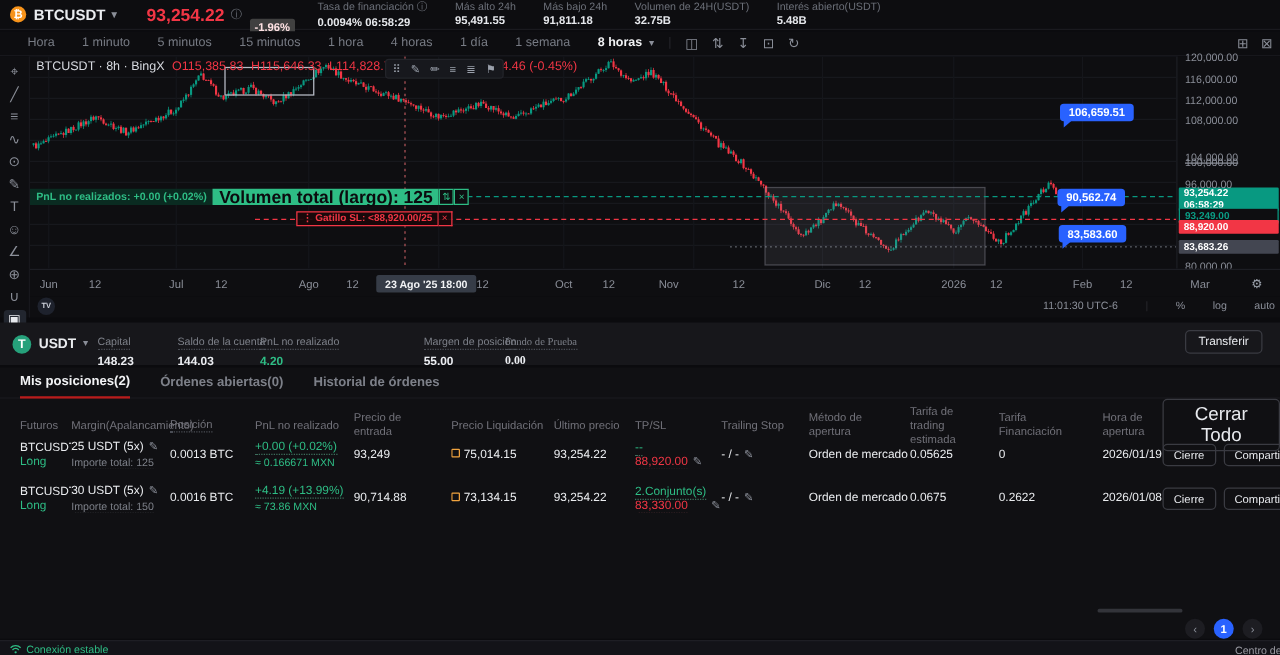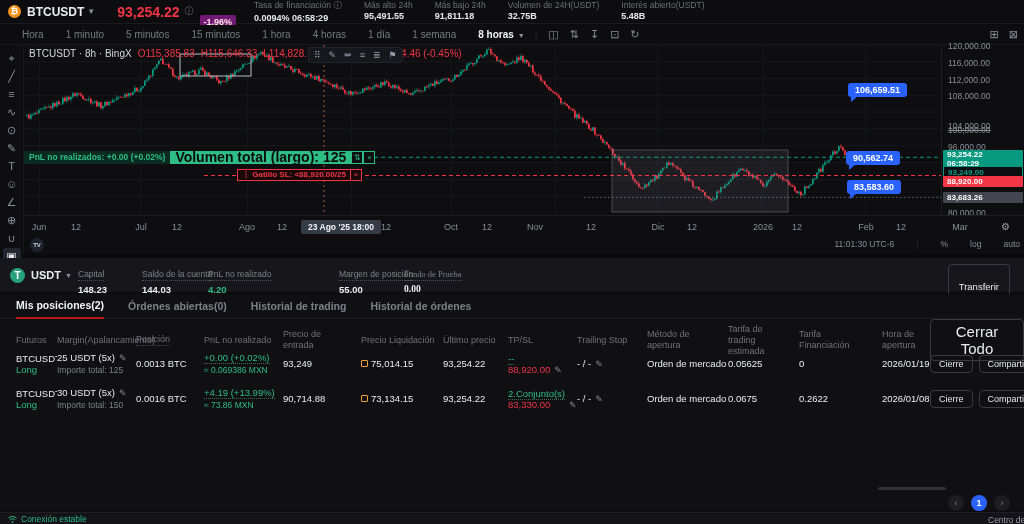--- a/index.html
+++ b/index.html
@@ -9,21 +9,21 @@
 
   
   #topbar { position:absolute; top:0; left:0; width:1024px; height:24px; background:#0d0d10;
     border-bottom:1px solid #1a1a1f; display:flex; align-items:center; }
   #coin { width:13px; height:13px; border-radius:50%; background:#f7931a; color:#fff;
     font-size:9px; font-weight:bold; text-align:center; line-height:13px; margin-left:8px; }
   #symbol { font-size:12px; font-weight:bold; margin-left:6px; }
   #symbol-caret { color:#8a8e98; font-size:8px; margin-left:3px; }
   #last-price { color:#f23645; font-size:14px; font-weight:bold; margin-left:22px; }
   #price-info-icon { color:#6b6f78; font-size:9px; margin-left:5px; }
-  #change-badge { background:#701a75; color:#ffe2e4; font-size:9px; font-weight:bold;
+  #change-badge { background:#404040; color:#ffe2e4; font-size:9px; font-weight:bold;
     border-radius:2px; padding:2px 4px; margin-left:6px;margin-top:20px; }
   #topstats { display:flex; margin-left:18px; gap:22px; }
   .tb-stat .lb { color:#6b6f78; font-size:8.5px; }
   .tb-stat .vl { color:#e6e8ec; font-size:9px; font-weight:bold; margin-top:1px; }
 
   
   #tfbar { position:absolute; top:25px; left:0; width:1024px; height:20px; background:#0d0d10;
     border-bottom:1px solid #17171c; display:flex; align-items:center; font-size:10px; color:#777b84; }
   .tf-item { margin-left:22px; cursor:pointer; }
   .tf-item.active { color:#f2f3f5; font-weight:bold; }
@@ -95,21 +95,21 @@
     display:flex; align-items:center; }
   #usdt-icon { width:15px; height:15px; border-radius:50%; background:#26a17b; color:#fff; font-size:10px;
     font-weight:bold; text-align:center; line-height:15px; margin-left:10px; }
   #usdt-label { font-size:11px; font-weight:bold; margin-left:6px; }
   #usdt-caret { color:#8a8e98; font-size:7px; margin-left:4px; }
   .acc-field { position:absolute; top:5px; }
   .acc-field .lb { color:#7d8089; font-size:8.5px; border-bottom:1px dotted #4a4d55; padding-bottom:1px; display:inline-block; }
   .acc-field .vl { color:#eceef2; font-size:9.5px; font-weight:bold; margin-top:3px; }
   .acc-field .vl.green { color:#2ebd85; }
   .btn { background:transparent; border:1px solid #3a3b42; color:#e8eaee; font-size:9.5px;
-    border-radius:4px; padding:16px 10px; cursor:pointer; font-family:inherit; }
+    border-radius:4px; padding:3px 10px; cursor:pointer; font-family:inherit; }
   #transfer-btn { position:absolute; right:14px; top:6px; }
 
   
   #tabsrow { position:absolute; top:294px; left:0; width:1024px; height:25px; background:#101013;
     display:flex; align-items:center; border-bottom:1px solid #1b1b20; }
   .tab { font-size:10.5px; color:#7d8089; font-weight:bold; margin-left:24px; padding:6px 0; cursor:pointer; }
   .tab:first-child { margin-left:16px; }
   .tab.active { color:#f2f3f5; border-bottom:2px solid #b91c1c; }
 
   
@@ -1167,21 +1167,20 @@
   <div class="acc-field" style="left: 78px;"><div class="lb">Capital</div><div class="vl">148.23</div></div>
       <div class="acc-field" style="left: 142px;"><div class="lb">Saldo de la cuenta</div><div class="vl">144.03</div></div>
       <div class="acc-field" style="left: 208px;"><div class="lb">PnL no realizado</div><div class="vl green">4.20</div></div>
       <div class="acc-field" style="left: 339px;"><div class="lb">Margen de posición</div><div class="vl">55.00</div></div>
       <div class="acc-field" style="left: 404px; font-family: Liberation Serif, serif;"><div class="lb">Fondo de Prueba</div><div class="vl">0.00</div></div>
     </div>
 
   <div id="tabsrow">
       <div class="tab active">Mis posiciones(2)</div>
       <div class="tab">Órdenes abiertas(0)</div>
-      <div class="tab">Historial de trading</div>
       <div class="tab">Historial de órdenes</div>
     </div>
 
   <div id="tablewrap">
     <div id="thead" class="tgrid">
         <div class="hcell"><span>Futuros</span></div>
         <div class="hcell"><span>Margin(Apalancamiento)</span></div>
         <div class="hcell"><span class="dotted">Posición</span></div>
         <div class="hcell"><span>PnL no realizado</span></div>
         <div class="hcell"><span>Precio de entrada</span></div>
@@ -1201,21 +1200,21 @@
             <div>BTCUSDT</div>
             <div class="green">Long</div>
           </div>
           <div class="cell">
             <div>25 USDT (5x)<span class="pencil">✎</span></div>
             <div class="sub"><span class="dotted-u" style="border-bottom-color: rgb(74, 77, 85);">Importe total: 125</span></div>
           </div>
           <div class="cell">0.0013 BTC</div>
           <div class="cell">
             <div class="green"><span class="dotted-u">+0.00 (+0.02%)</span></div>
-            <div class="green sub" style="color: rgb(46, 189, 133);">≈ 0.069386 MXN</div>
+            <div class="green sub" style="color: rgb(46, 189, 133);">≈ 0.166671 MXN</div>
           </div>
           <div class="cell">93,249</div>
           <div class="cell"><span class="liq-ico"></span><span>75,014.15</span></div>
           <div class="cell">93,254.22</div>
           <div class="cell"><div style="display: inline-block;"><div class="green"><span class="dotted-u">--</span></div><div class="red"><span class="dotted-r">88,920.00</span></div></div><span class="pencil">✎</span></div>
           <div class="cell">- / -<span class="pencil">✎</span></div>
           <div class="cell">Orden de mercado</div>
           <div class="cell">0.05625</div>
           <div class="cell">0</div>
           <div class="cell">2026/01/19 1</div>

